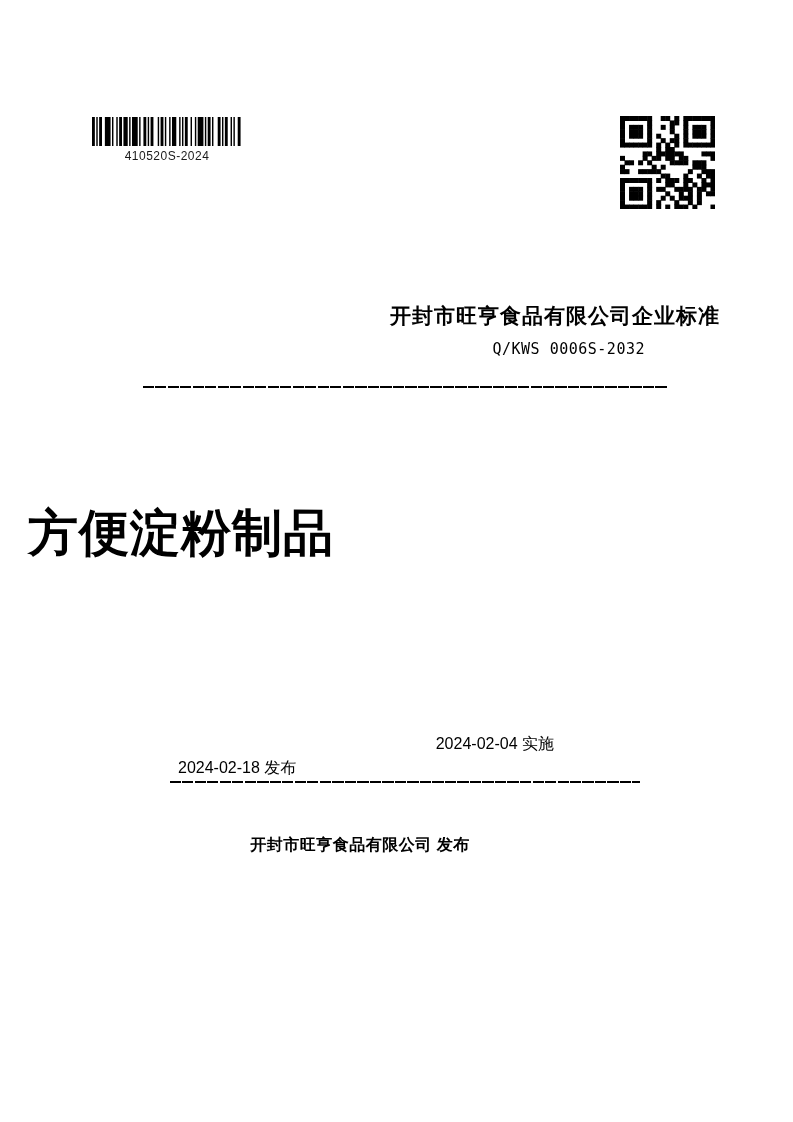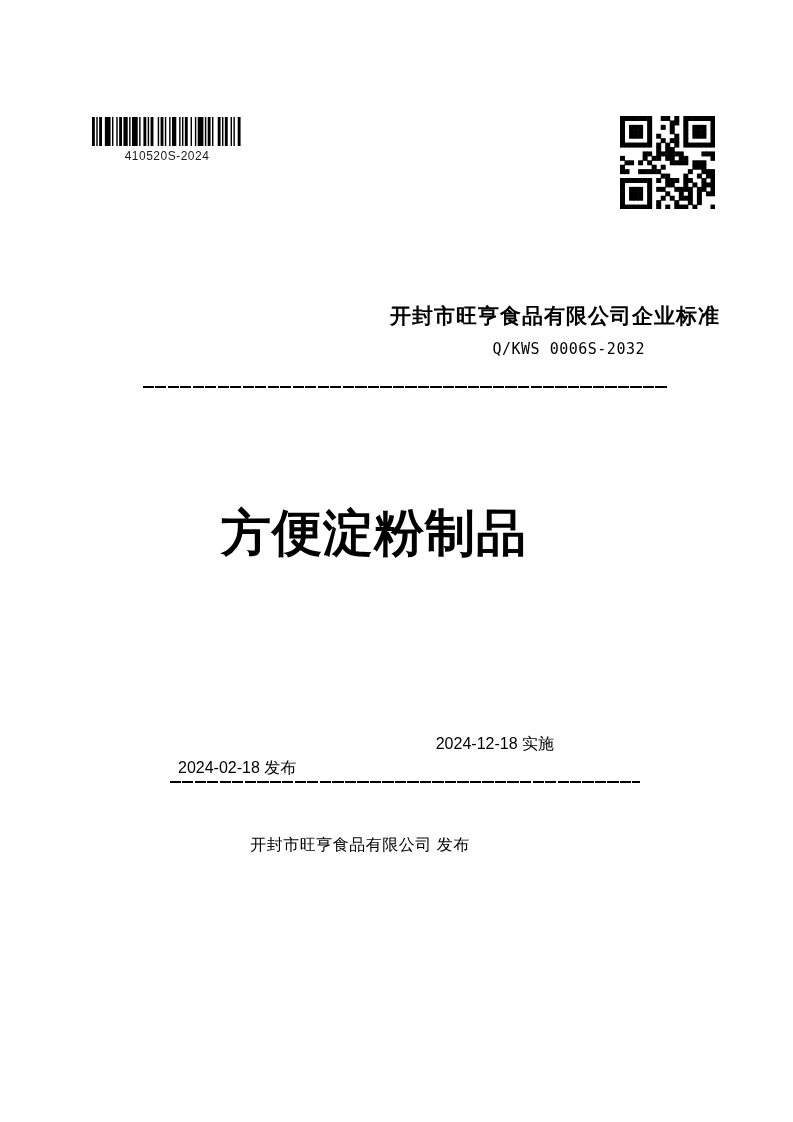--- a/index.html
+++ b/index.html
@@ -79,21 +79,20 @@
   }
   .rule-top    { left: 143px; top: 386px; width: 524px; }
   .rule-bottom { left: 170px; top: 781px; width: 470px; }
 
   
   .doc-title {
     position: absolute;
     left: 0;
     right: 0;
     top: 500px;
-    text-align: center;
     padding-left: 28px;
     font-size: 50px;
     font-weight: bold;
     letter-spacing: 1px;
     white-space: pre;
   }
 
   
   .date-release {
     position: absolute;
@@ -112,21 +111,21 @@
   }
 
   
   .publisher {
     position: absolute;
     left: 0;
     right: 0;
     top: 835px;
     text-align: center;
     font-size: 16px;
-    font-weight: normal;
+    font-weight: bold;
     letter-spacing: 0.5px;
     white-space: pre;
   }
 </style>
 </head>
 <body>
 
 <div class="page">
 
   <div class="barcode-wrap">
@@ -395,19 +394,19 @@
 
   <div class="org-heading">开封市旺亨食品有限公司企业标准</div>
 
   <div class="standard-number">Q/KWS 0006S-2032</div>
 
   <div class="rule rule-top"></div>
 
   <div class="doc-title">方便淀粉制品</div>
 
   <div class="date-release">2024-02-18 发布</div>
-  <div class="date-implement">2024-12-18 实施</div>
+  <div class="date-implement">2024-02-04 实施</div>
 
   <div class="rule rule-bottom"></div>
 
   <div class="publisher">开封市旺亨食品有限公司 发布</div>
 
 </div>
 
 </body></html>

